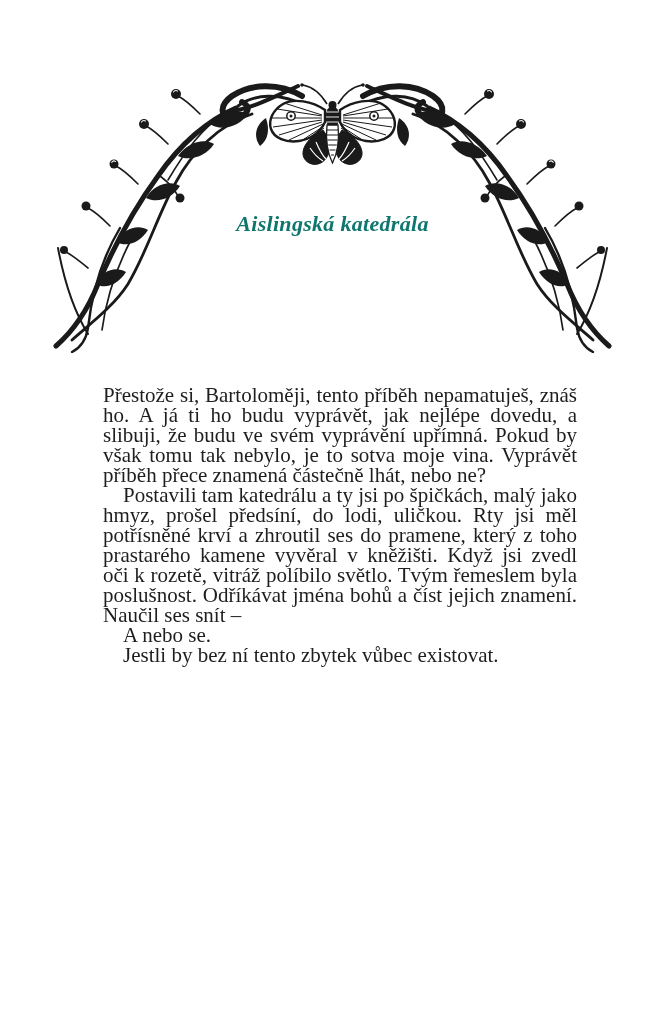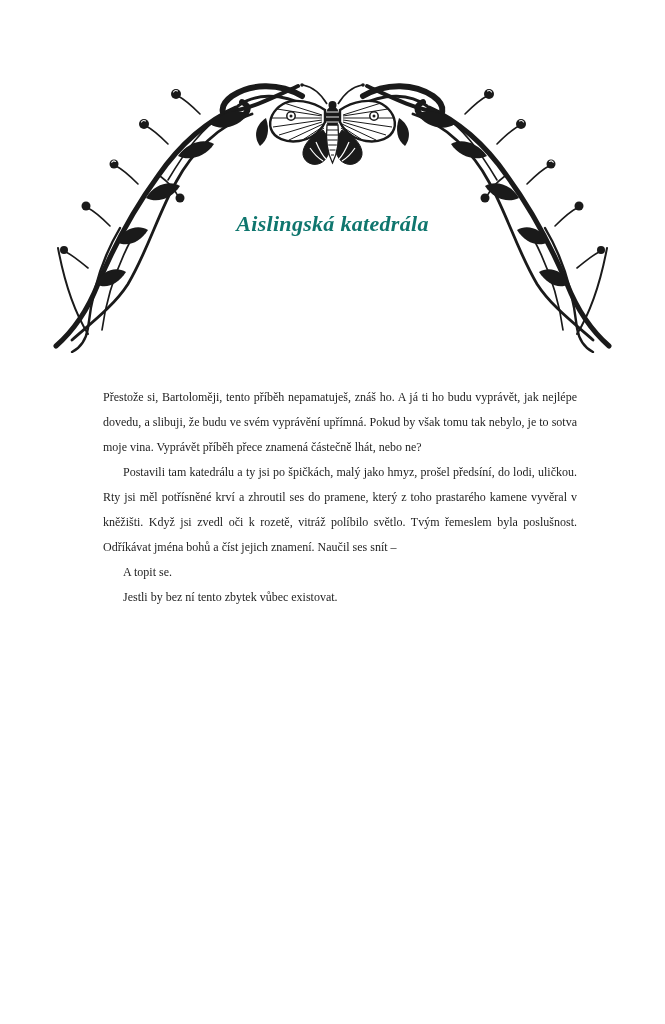--- a/index.html
+++ b/index.html
@@ -18,21 +18,21 @@
   .chapter-title{
     position:absolute;left:0;top:207px;width:100%;
     margin:0;text-align:center;
     font-family:"Liberation Serif", serif;
     font-style:italic;font-weight:bold;
     font-size:22px;line-height:34px;
     color:#0f766e;letter-spacing:.3px;
   }
   .body-text{
     position:absolute;left:103px;top:385px;width:474px;
-    font-size:12px;line-height:25px;
+    font-size:21px;line-height:20px;
     text-align:justify;
     color:#1e1e1e;
   }
   .para{margin:0;}
   .para.indent{text-indent:20px;}
 </style>
 </head>
 <body>
 
 <div class="page">
@@ -149,17 +149,17 @@
         </g>
       </g>
     </svg>
   </div>
 
   <h1 class="chapter-title">Aislingská katedrála</h1>
 
   <div class="body-text" id="text-block">
       <p class="para">Přestože si, Bartoloměji, tento příběh nepamatuješ, znáš ho. A já ti ho budu vyprávět, jak nejlépe dovedu, a slibuji, že budu ve svém vyprávění upřímná. Pokud by však tomu tak nebylo, je to sotva moje vina. Vyprávět příběh přece znamená částečně lhát, nebo ne?</p>
       <p class="para indent">Postavili tam katedrálu a ty jsi po špičkách, malý jako hmyz, prošel předsíní, do lodi, uličkou. Rty jsi měl potřísněné krví a zhroutil ses do pramene, který z toho prastarého kamene vyvěral v kněžišti. Když jsi zvedl oči k rozetě, vitráž políbilo světlo. Tvým řemeslem byla poslušnost. Odříkávat jména bohů a číst jejich znamení. Naučil ses snít –</p>
-      <p class="para indent">A topit se.</p>
+      <p class="para indent">A nebo se.</p>
       <p class="para indent">Jestli by bez ní tento zbytek vůbec existovat.</p>
     </div>
 
 </div>
 
 </body></html>

